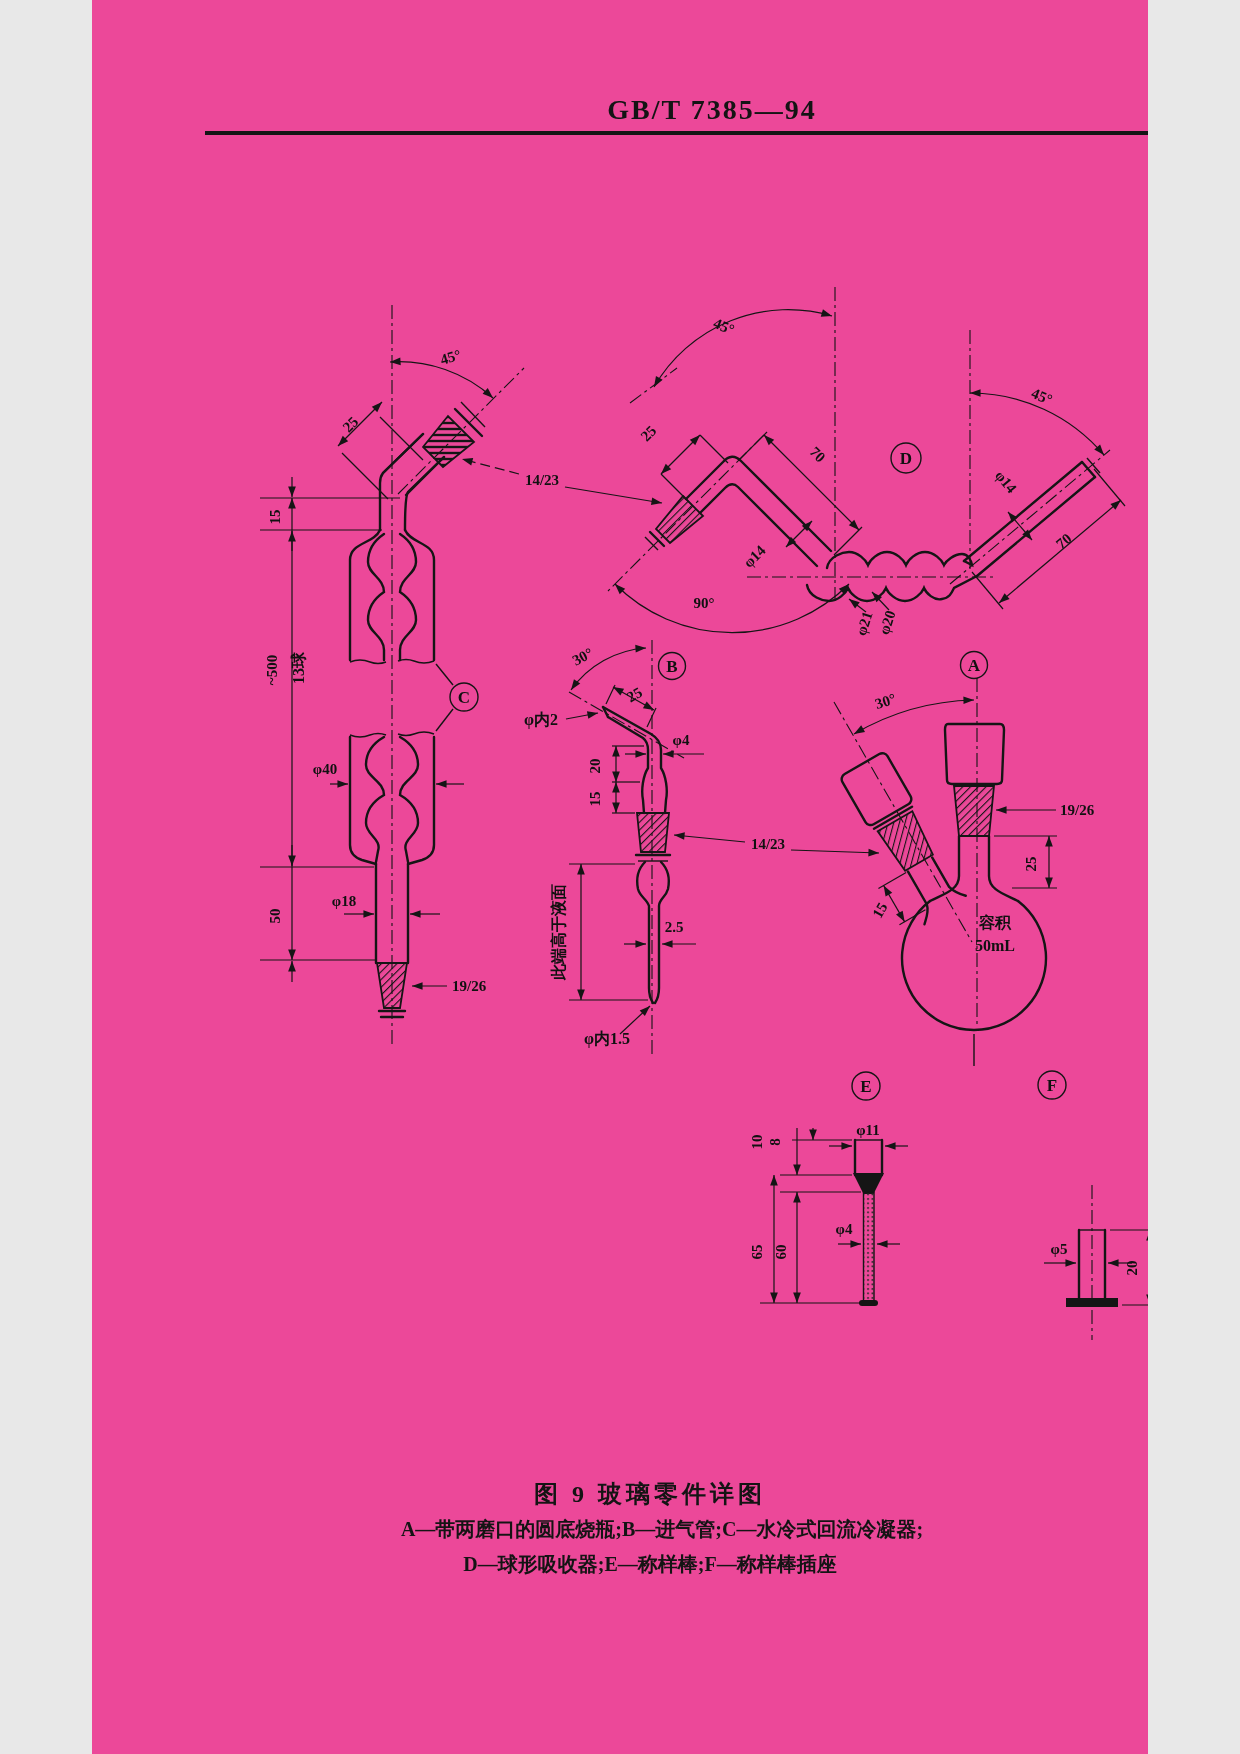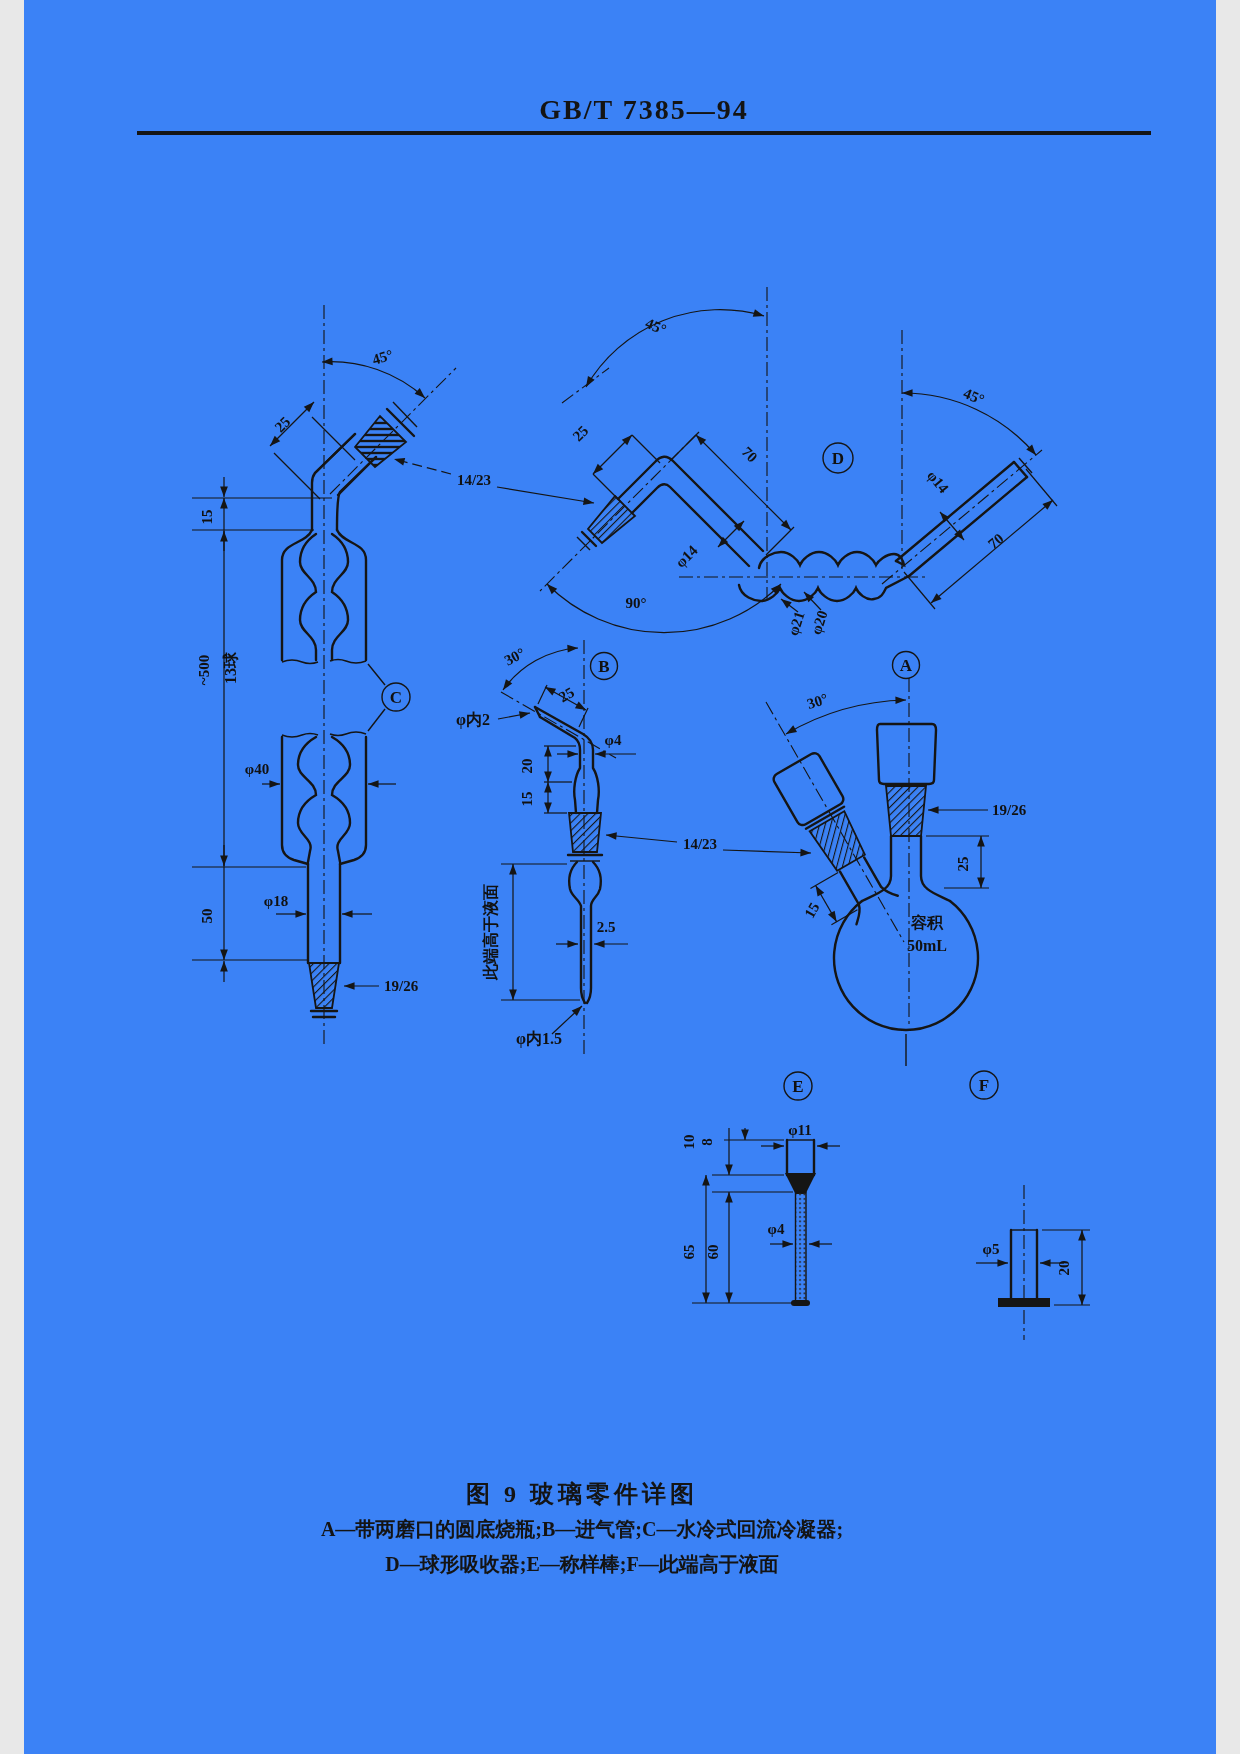--- a/index.html
+++ b/index.html
@@ -1,23 +1,23 @@
 <!DOCTYPE html>
 <html><head>
 <meta charset="utf-8">
 <style>
   html,body{margin:0;padding:0;background:#e8e8e8;}
-  .page{position:relative;width:1192px;height:1754px;background:#3b82f6;margin:0 auto;overflow:hidden;
+  .page{position:relative;width:1056px;height:1754px;background:#ec4899;margin:0 auto;overflow:hidden;
         font-family:"Liberation Serif","DejaVu Serif",serif;color:#141414;}
   .std-no{position:absolute;top:94px;left:0;width:1240px;text-align:center;
           font-size:28px;font-weight:700;letter-spacing:2px;}
   .rule{position:absolute;top:131px;left:113px;width:1014px;height:4px;background:#151515;}
   .caption{position:absolute;left:0;width:1116px;text-align:center;font-weight:700;}
   .cap-title{top:1478px;font-size:24px;letter-spacing:4px;}
-  .cap-line1{top:1516px;font-size:20px;}
+  .cap-line1{top:1516px;font-size:20px;margin-left:12px;}
   .cap-line2{top:1551px;font-size:20px;}
   svg{position:absolute;top:150px;left:0;}
   .tube{stroke:#151515;stroke-width:2.4;fill:none;stroke-linecap:round;}
   .thin{stroke:#151515;stroke-width:1.4;fill:none;}
   .dim{stroke:#151515;stroke-width:1.2;fill:none;}
   .cl{stroke:#151515;stroke-width:1.1;fill:none;stroke-dasharray:14 4 3 4;}
   .hatched{stroke:#151515;stroke-width:1.8;}
   .dtxt{font-family:"Liberation Serif","DejaVu Serif",serif;font-size:15px;font-weight:700;fill:#111;}
   .dtxt2{font-family:"Liberation Serif","DejaVu Serif",serif;font-size:16px;font-weight:700;fill:#111;}
   .idtxt{font-family:"Liberation Serif","DejaVu Serif",serif;font-size:17px;font-weight:700;fill:#111;}
@@ -336,15 +336,15 @@
         <line class="dim" x1="1018" y1="1230" x2="1066" y2="1230"></line>
         <line class="dim" x1="1030" y1="1305" x2="1066" y2="1305"></line>
         <line class="dim" x1="1058" y1="1230" x2="1058" y2="1305" marker-start="url(#arr)" marker-end="url(#arr)"></line>
         <text class="dtxt" x="1045" y="1268" text-anchor="middle" transform="rotate(-90 1045 1268)">20</text>
       </g>
     </g>
   </svg>
 
   <div class="caption cap-title">图 9  玻璃零件详图</div>
   <div class="caption cap-line1">A—带两磨口的圆底烧瓶;B—进气管;C—水冷式回流冷凝器;</div>
-  <div class="caption cap-line2">D—球形吸收器;E—称样棒;F—此端高于液面</div>
+  <div class="caption cap-line2">D—球形吸收器;E—称样棒;F—称样棒插座</div>
 
 </div>
 
 </body></html>

